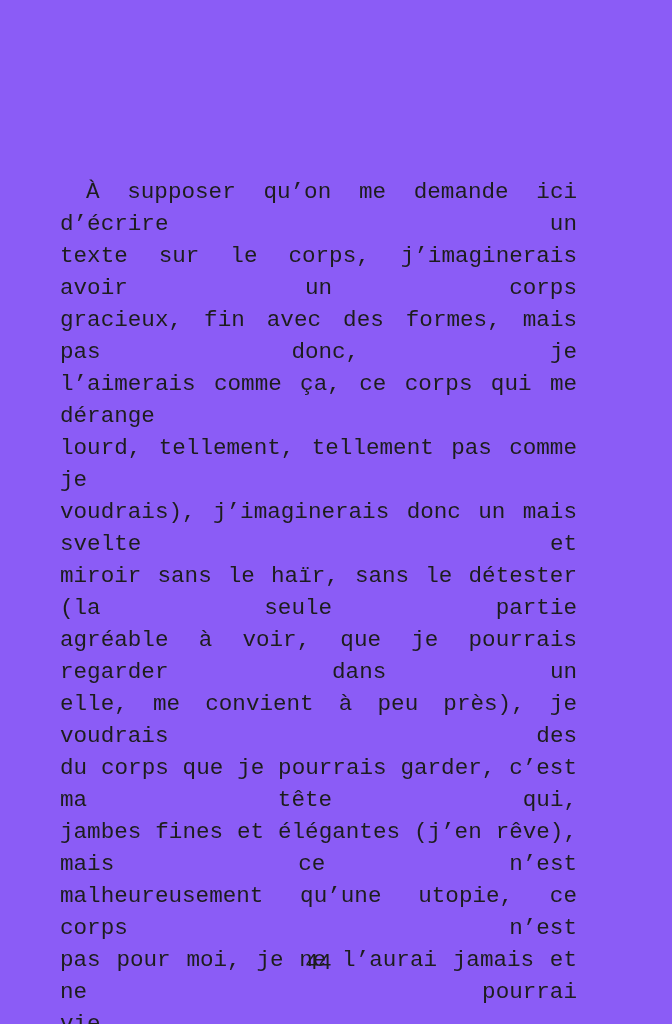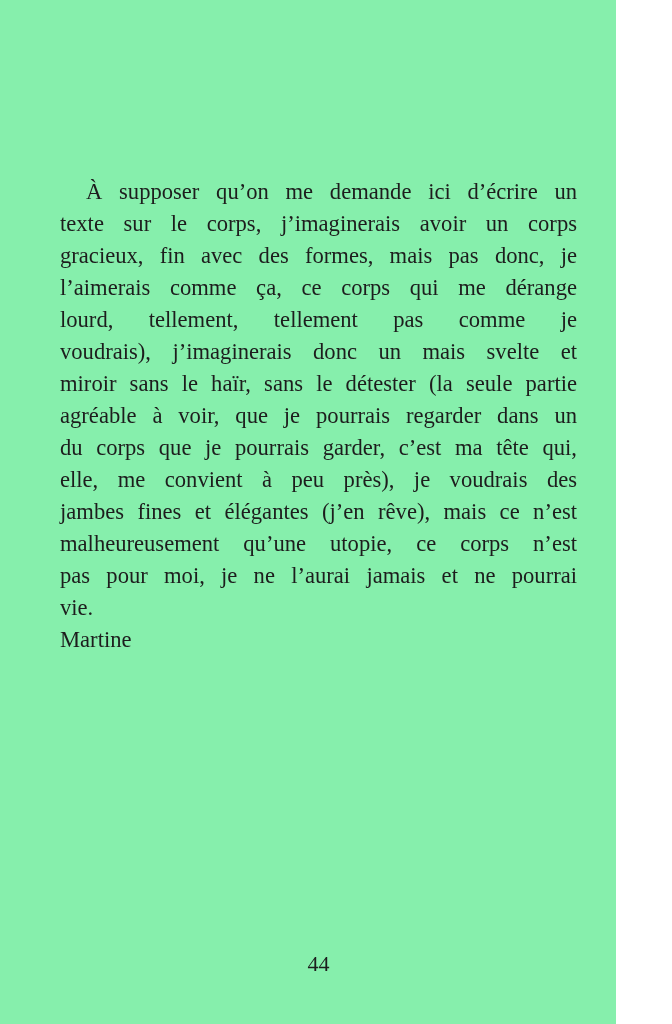--- a/index.html
+++ b/index.html
@@ -2,25 +2,25 @@
 <html><head>
 <meta charset="utf-8">
 <style>
   html, body {
     margin: 0;
     padding: 0;
     background: #ffffff;
   }
   .page {
     position: relative;
-    width: 616px;
+    width: 672px;
     height: 1024px;
-    background: #86efac;
+    background: #8b5cf6;
     color: #1d1d1d;
-    font-family: Liberation Serif, serif;
+    font-family: Liberation Mono, monospace;
     overflow: hidden;
   }
   .body-text {
     position: absolute;
     left: 60px;
     top: 176px;
     width: 517px;
     font-size: 22.6px;
     line-height: 32px;
   }
@@ -54,22 +54,22 @@
 <div class="page">
   <div class="body-text">
     <div class="line first">À supposer qu’on me demande ici d’écrire un</div>
     <div class="line">texte sur le corps, j’imaginerais avoir un corps</div>
     <div class="line">gracieux, fin avec des formes, mais pas donc, je</div>
     <div class="line">l’aimerais comme ça, ce corps qui me dérange</div>
     <div class="line">lourd, tellement, tellement pas comme je</div>
     <div class="line">voudrais), j’imaginerais donc un mais svelte et</div>
     <div class="line">miroir sans le haïr, sans le détester (la seule partie</div>
     <div class="line">agréable à voir, que je pourrais regarder dans un</div>
+    <div class="line">elle, me convient à peu près), je voudrais des</div>
     <div class="line">du corps que je pourrais garder, c’est ma tête qui,</div>
-    <div class="line">elle, me convient à peu près), je voudrais des</div>
     <div class="line">jambes fines et élégantes (j’en rêve), mais ce n’est</div>
     <div class="line">malheureusement qu’une utopie, ce corps n’est</div>
     <div class="line">pas pour moi, je ne l’aurai jamais et ne pourrai</div>
     <div class="line last">vie.</div>
     <div class="signature">Martine</div>
   </div>
   <div class="page-number">44</div>
 </div>
 
 </body></html>

